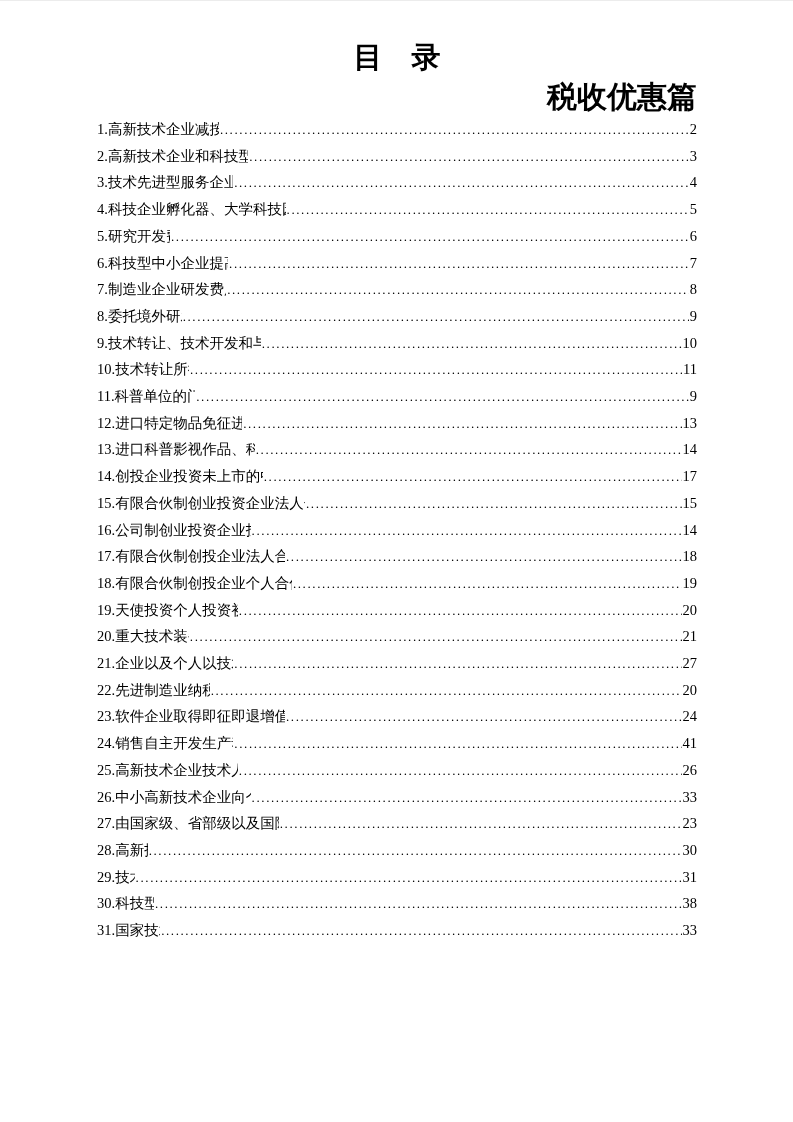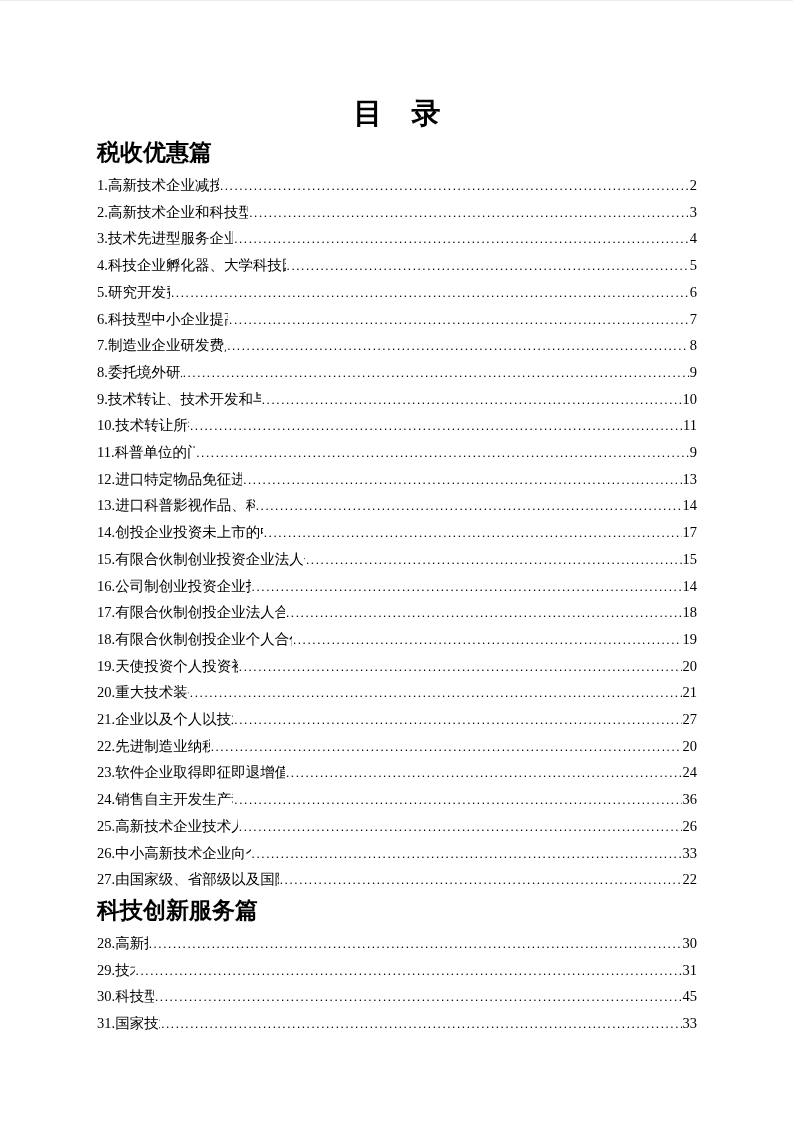--- a/index.html
+++ b/index.html
@@ -7,39 +7,39 @@
     padding: 0;
     background: #ffffff;
   }
   .page {
     position: relative;
     width: 793px;
     height: 1122px;
     box-sizing: border-box;
     background: #ffffff;
     border-top: 1px solid #ececec;
-    padding: 94px 96px 0 97px;
+    padding: 38px 96px 0 97px;
     overflow: hidden;
     color: #111111;
   }
   .doc-title {
     margin: 0 0 6px 0;
     text-align: center;
     font-family: "Liberation Serif", "DejaVu Serif", serif;
     font-size: 29px;
     font-weight: bold;
     line-height: 36px;
     color: #000000;
   }
   .toc-section { margin: 0; }
   .section-heading {
     margin: 2px 0 4px 0;
-    text-align: left;
+    text-align: right;
     font-family: "Liberation Sans", "DejaVu Sans", sans-serif;
-    font-size: 23px;
+    font-size: 30px;
     font-weight: bold;
     line-height: 31px;
     color: #000000;
   }
   .entries { margin: 0; }
   .toc-entry {
     display: flex;
     align-items: baseline;
     line-height: 26.7px;
     font-family: "Liberation Serif", "DejaVu Serif", serif;
@@ -215,62 +215,61 @@
 
   <div class="toc-entry">
     <span class="entry-text">23.软件企业取得即征即退增值税款用于软件产品研发和扩大再生产企业所得税政策</span>
     <span class="dots"></span>
     <span class="page-num">24</span>
   </div>
 
   <div class="toc-entry">
     <span class="entry-text">24.销售自主开发生产动漫软件增值税超税负即征即退</span>
     <span class="dots"></span>
-    <span class="page-num">36</span>
+    <span class="page-num">41</span>
   </div>
 
   <div class="toc-entry">
     <span class="entry-text">25.高新技术企业技术人员股权奖励分期缴纳个人所得税</span>
     <span class="dots"></span>
     <span class="page-num">26</span>
   </div>
 
   <div class="toc-entry">
     <span class="entry-text">26.中小高新技术企业向个人股东转增股本分期缴纳个人所得税</span>
     <span class="dots"></span>
     <span class="page-num">33</span>
   </div>
 
   <div class="toc-entry">
     <span class="entry-text">27.由国家级、省部级以及国际组织对科技人员颁发的科技奖 金免征个人所得税</span>
     <span class="dots"></span>
-    <span class="page-num">22</span>
+    <span class="page-num">23</span>
   </div>
 </div>
   </section>
 
   <section class="toc-section">
-    <h2 class="section-heading">科技创新服务篇</h2>
     <div class="entries">
   <div class="toc-entry">
     <span class="entry-text">28.高新技术企业</span>
     <span class="dots"></span>
     <span class="page-num">30</span>
   </div>
 
   <div class="toc-entry">
     <span class="entry-text">29.技术合同</span>
     <span class="dots"></span>
     <span class="page-num">31</span>
   </div>
 
   <div class="toc-entry">
     <span class="entry-text">30.科技型中小企业</span>
     <span class="dots"></span>
-    <span class="page-num">45</span>
+    <span class="page-num">38</span>
   </div>
 
   <div class="toc-entry">
     <span class="entry-text">31.国家技术创新中心</span>
     <span class="dots"></span>
     <span class="page-num">33</span>
   </div>
 </div>
   </section>
 </div>

